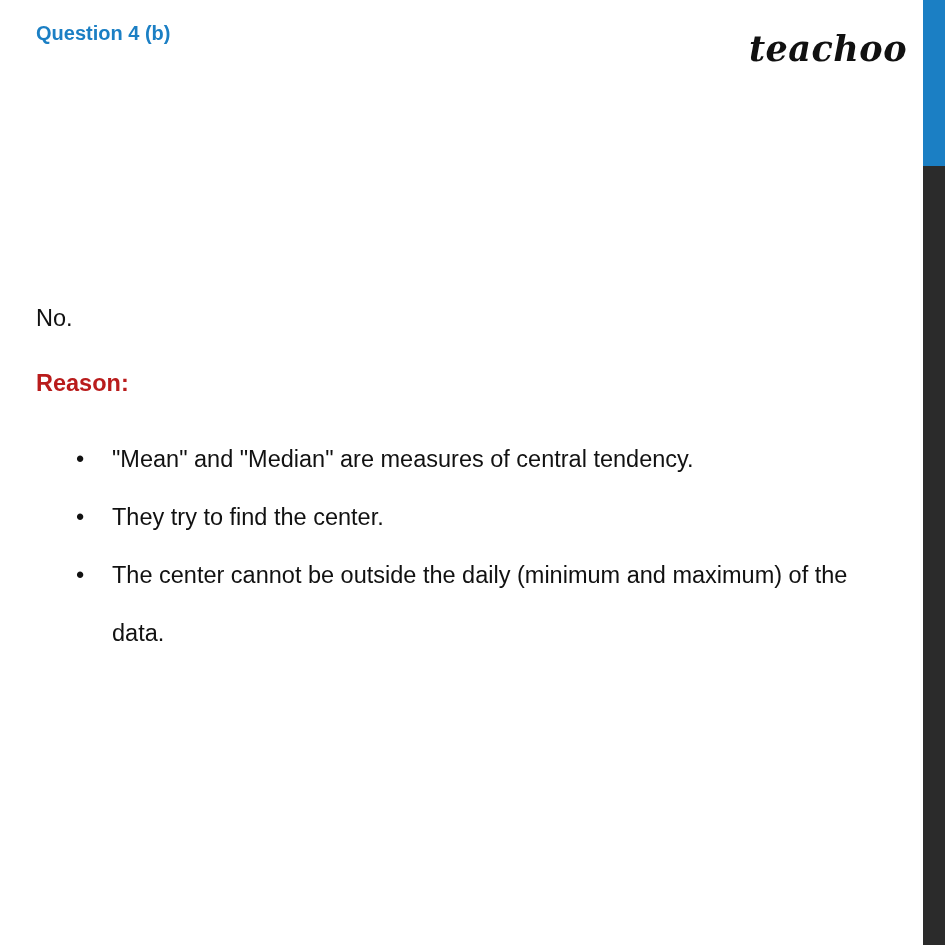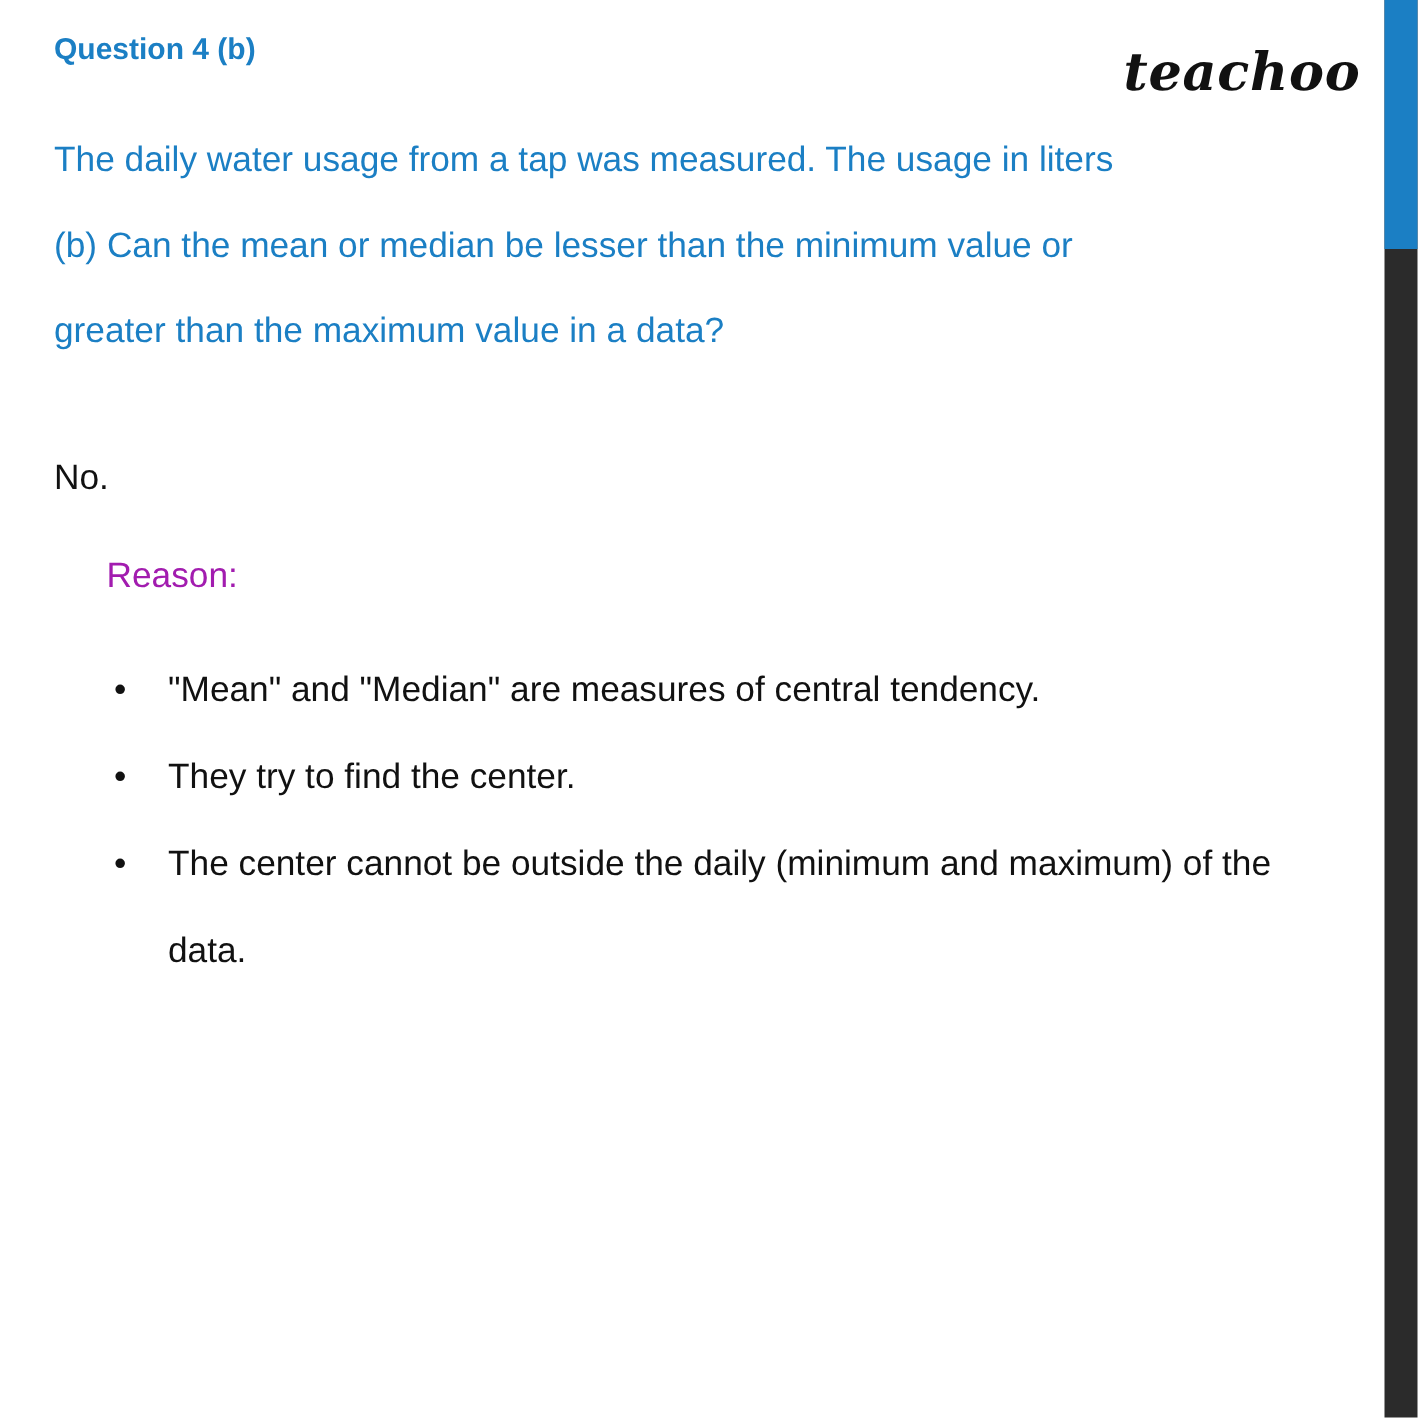--- a/index.html
+++ b/index.html
@@ -83,23 +83,22 @@
     top: 305px;
     font-size: 23.5px;
     font-weight: normal;
     color: #111111;
   }
   .reason-label {
     position: absolute;
     left: 36px;
     top: 370px;
     font-size: 23.5px;
-    font-weight: normal;
-    color: #a21caf;
-    margin-left: 35px;
+    font-weight: bold;
+    color: #b91c1c;
   }
   .bullets {
     position: absolute;
     left: 36px;
     top: 430px;
     width: 860px;
   }
   .bullet {
     position: relative;
     display: block;
@@ -125,25 +124,20 @@
 <body>
 
 <div class="page">
 
   <div class="content">
 
     <div class="brand">teachoo</div>
 
     <div class="q-title">Question 4 (b)</div>
 
-    <div class="q-body">
-      <div class="line">The daily water usage from a tap was measured. The usage in liters</div>
-      <div class="line">(b) Can the mean or median be lesser than the minimum value or</div>
-      <div class="line">greater than the maximum value in a data?</div>
-    </div>
 
     <div class="ans-no">No.</div>
 
     <div class="reason-label">Reason:</div>
 
     <div class="bullets">
       <div class="bullet">
         <span class="dot">•</span>
         <span class="txt">"Mean" and "Median" are measures of central tendency.</span>
       </div>

